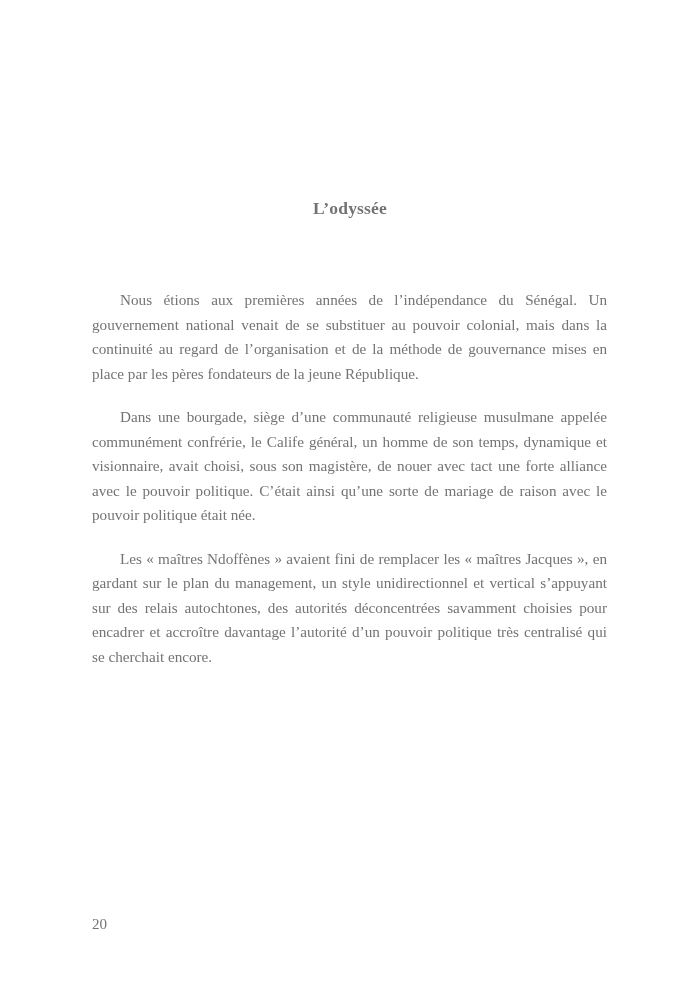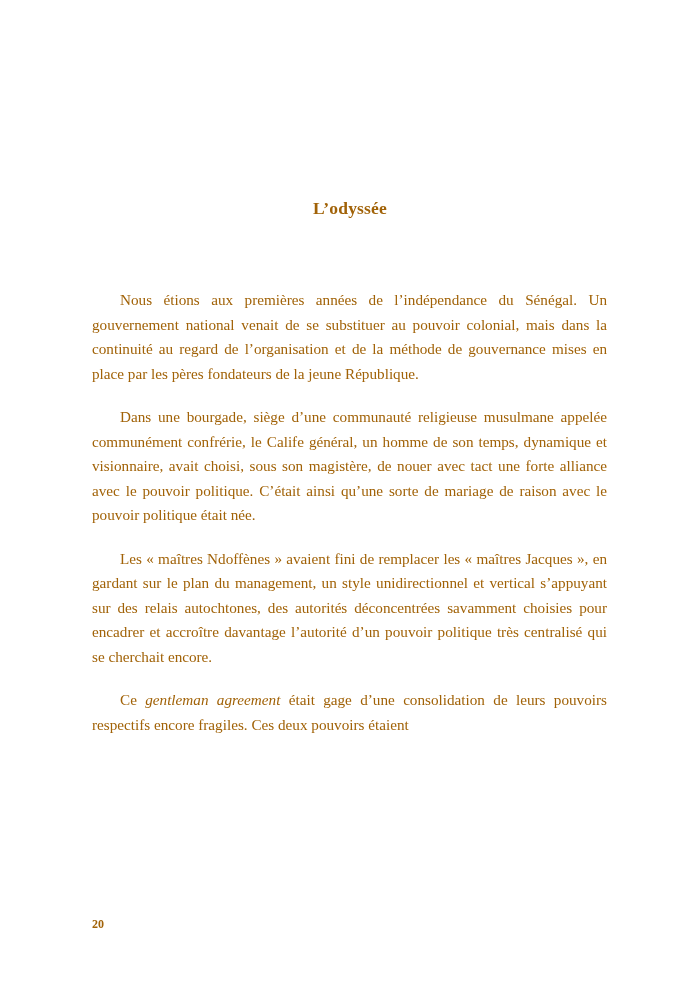--- a/index.html
+++ b/index.html
@@ -6,21 +6,21 @@
     margin: 0;
     padding: 0;
     background: #ffffff;
   }
   .page {
     position: relative;
     width: 700px;
     height: 992px;
     background: #ffffff;
     font-family: "Liberation Serif", serif;
-    color: #a16207;
+    color: #737373;
     box-sizing: border-box;
     overflow: hidden;
   }
   .content {
     position: absolute;
     left: 92px;
     top: 0;
     width: 516px;
   }
   .chapter-title {
@@ -52,32 +52,30 @@
   .body-text p:last-child {
     margin-bottom: 0;
   }
   em {
     font-style: italic;
   }
   .page-number {
     position: absolute;
     left: 92px;
     top: 915px;
-    font-size: 12px;
+    font-size: 15px;
     line-height: 18px;
-    font-weight: bold;
   }
 </style>
 </head>
 <body>
 
 <div class="page">
   <div class="content">
     <h1 class="chapter-title">L’odyssée</h1>
     <div class="body-text">
       <p>Nous étions aux premières années de l’indépendance du Sénégal. Un gouvernement national venait de se substituer au pouvoir colonial, mais dans la continuité au regard de l’organisation et de la méthode de gouvernance mises en place par les pères fondateurs de la jeune République.</p>
       <p>Dans une bourgade, siège d’une communauté religieuse musulmane appelée communément confrérie, le Calife général, un homme de son temps, dynamique et visionnaire, avait choisi, sous son magistère, de nouer avec tact une forte alliance avec le pouvoir politique. C’était ainsi qu’une sorte de mariage de raison avec le pouvoir politique était née.</p>
       <p>Les « maîtres Ndoffènes » avaient fini de remplacer les « maîtres Jacques », en gardant sur le plan du management, un style unidirectionnel et vertical s’appuyant sur des relais autochtones, des autorités déconcentrées savamment choisies pour encadrer et accroître davantage l’autorité d’un pouvoir politique très centralisé qui se cherchait encore.</p>
-      <p><span>Ce </span><em>gentleman agreement</em><span> était gage d’une consolidation de leurs pouvoirs respectifs encore fragiles. Ces deux pouvoirs étaient</span></p>
     </div>
   </div>
   <div class="page-number">20</div>
 </div>
 
 </body></html>

